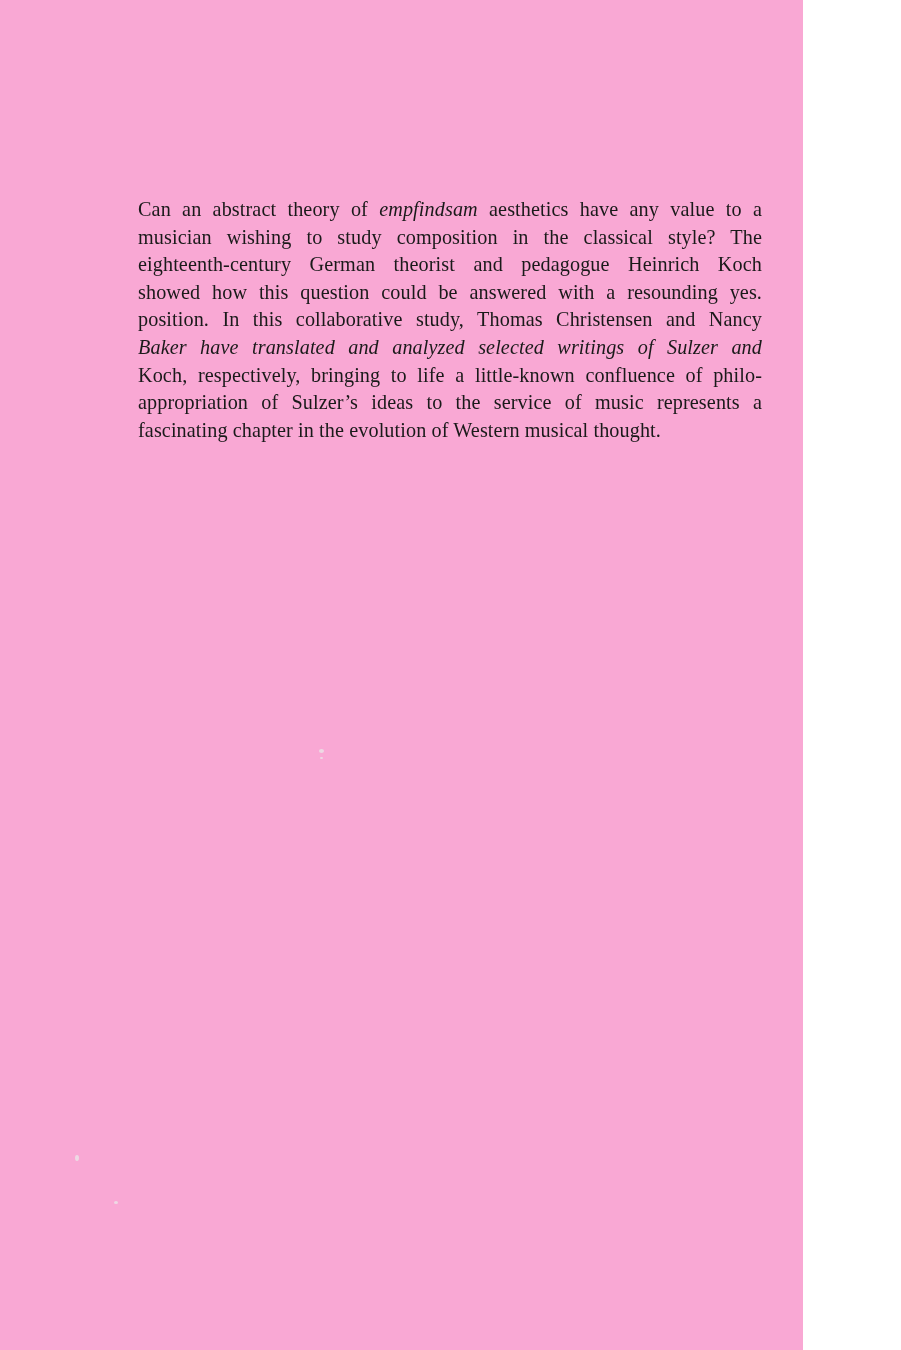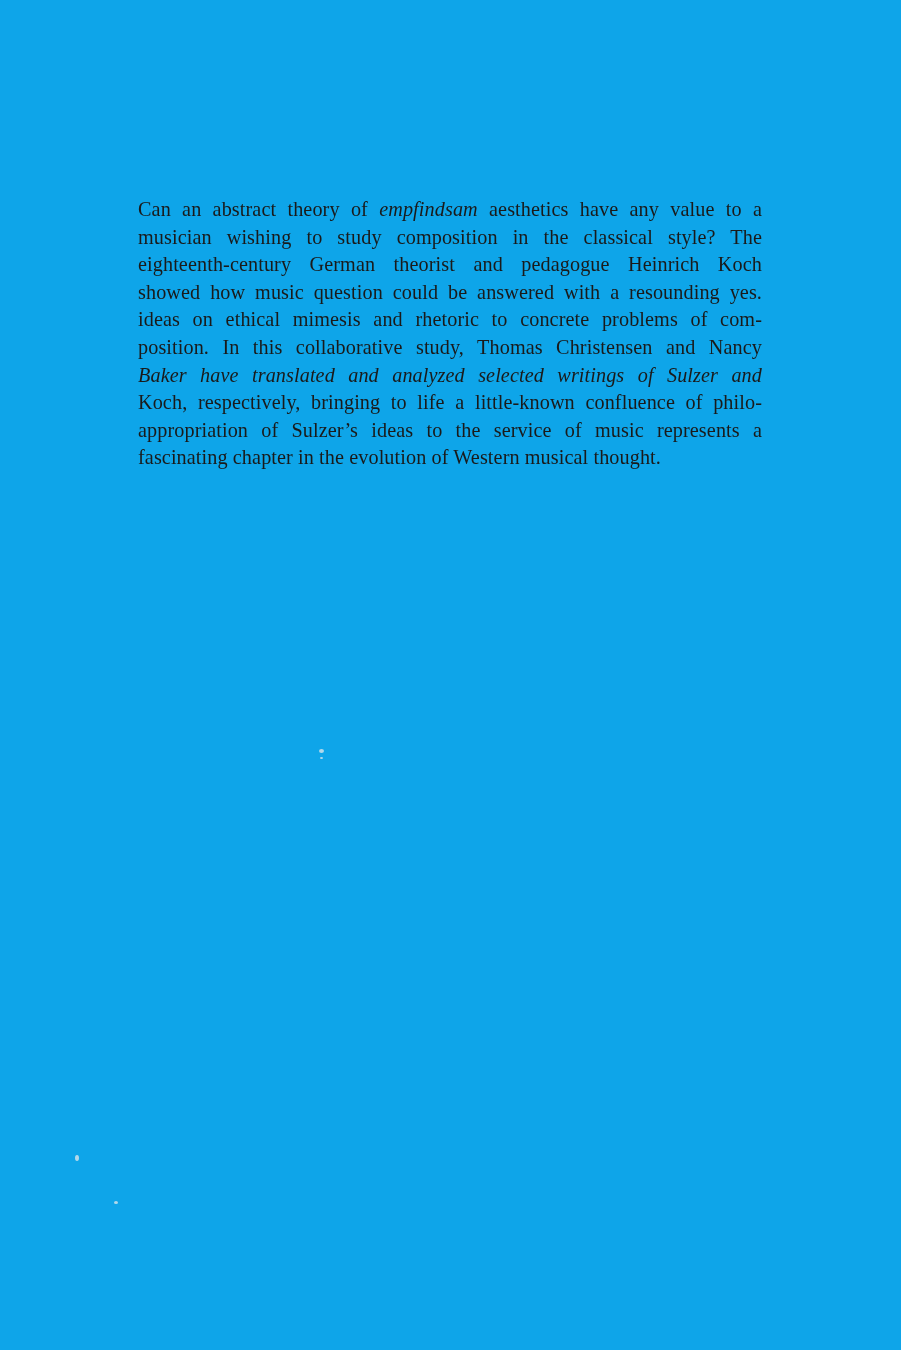--- a/index.html
+++ b/index.html
@@ -7,23 +7,23 @@
     padding: 0;
     background: #ffffff;
   }
 
   body {
     font-family: "Liberation Serif", "DejaVu Serif", serif;
   }
 
   .page {
     position: relative;
-    width: 901px;
+    width: 803px;
     height: 1350px;
-    background: #0ea5e9;
+    background: #f9a8d4;
     overflow: hidden;
   }
 
   
   .blurb {
     position: absolute;
     left: 138px;
     top: 196px;
     width: 624px;
     color: #1a1a1a;
@@ -76,25 +76,24 @@
 <div class="page">
 
   <div class="blurb">
 
     <span class="ln"><span>Can an abstract theory of </span><em class="it">empfindsam</em><span> aesthetics have any value to a</span></span>
 
     <span class="ln">musician wishing to study composition in the classical style? The</span>
 
     <span class="ln">eighteenth-century German theorist and pedagogue Heinrich Koch</span>
 
-    <span class="ln">showed how music question could be answered with a resounding yes.</span>
+    <span class="ln">showed how this question could be answered with a resounding yes.</span>
 
 
 
-    <span class="ln">ideas on ethical mimesis and rhetoric to concrete problems of com-</span>
 
     <span class="ln">position. In this collaborative study, Thomas Christensen and Nancy</span>
 
     <span class="ln tight">Baker have translated and analyzed selected writings of Sulzer and</span>
 
     <span class="ln tighter">Koch, respectively, bringing to life a little-known confluence of philo-</span>
 
 
     <span class="ln">appropriation of Sulzer’s ideas to the service of music represents a</span>
 

